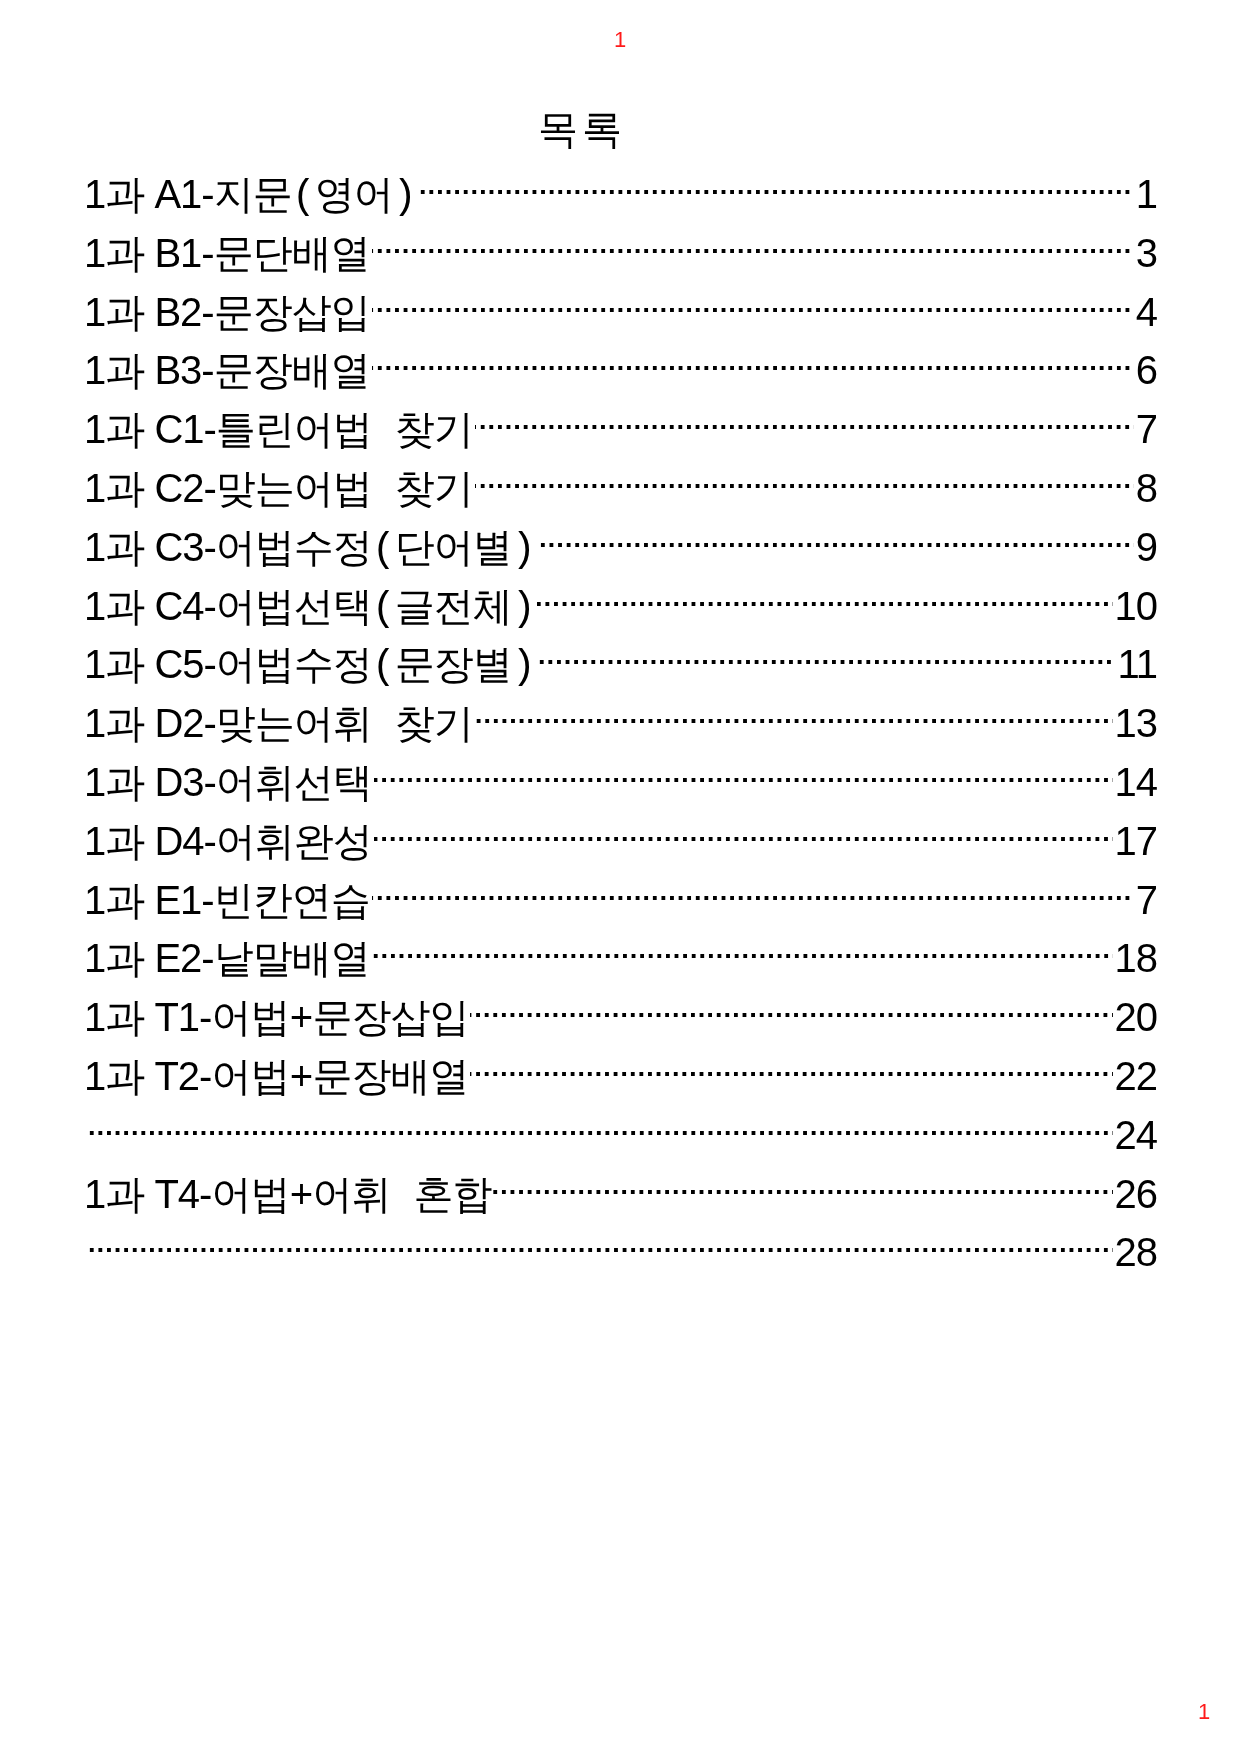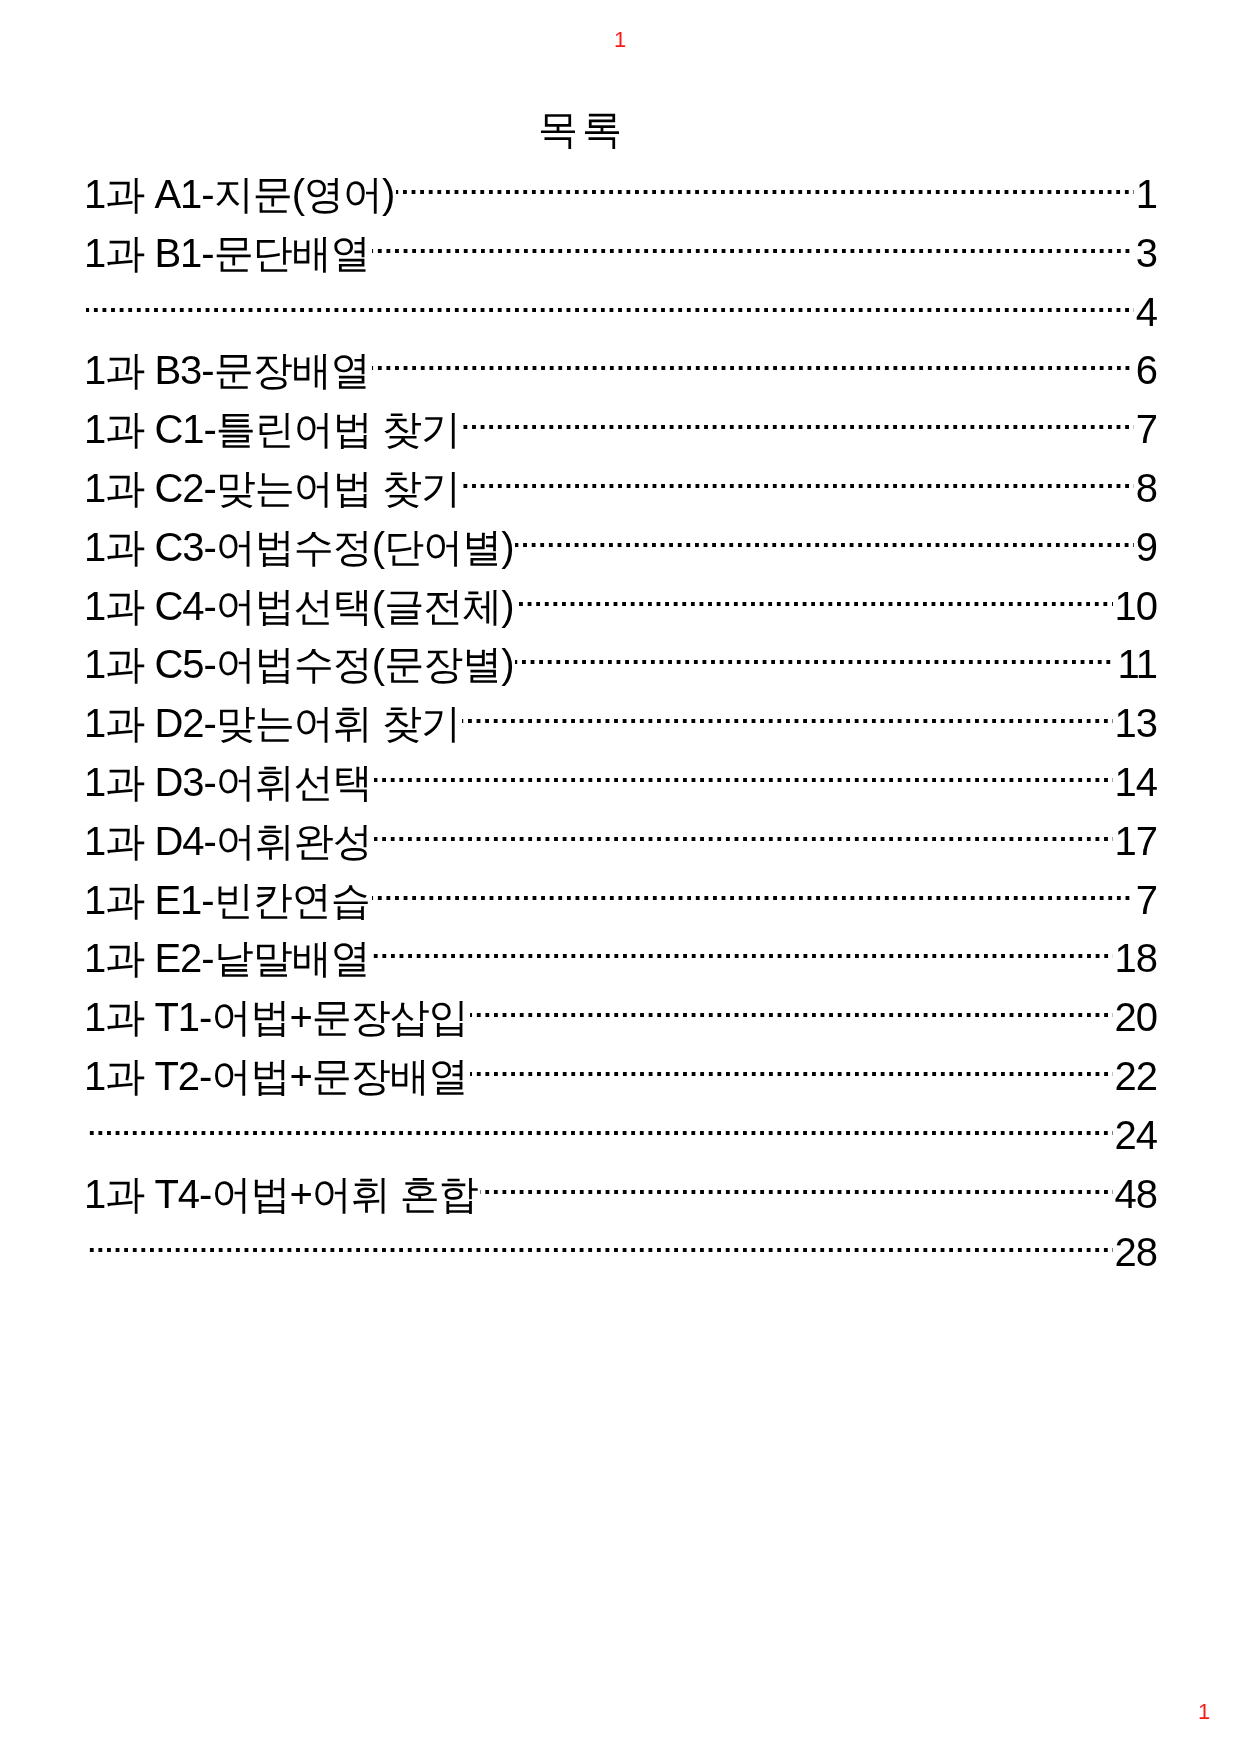--- a/index.html
+++ b/index.html
@@ -53,21 +53,21 @@
       font-size: 40px;
       line-height: 52px;
       white-space: nowrap;
     }
     .toc-label {
       flex: 0 0 auto;
       transform-origin: left center;
       letter-spacing: -1px;
     }
     .toc-label .ko {
-      font-family: Liberation Sans, sans-serif;
+      font-family: Liberation Mono, monospace;
     }
     .toc-leader {
       flex: 1 1 auto;
       height: 52px;
       margin: 0 2px 0 2px;
       background-image: radial-gradient(circle, transparent 0, transparent 0);
       background:
         linear-gradient(#000, #000) 0 0 / 0 0 no-repeat;
       position: relative;
       overflow: hidden;
@@ -110,20 +110,21 @@
     <span class="toc-label"><span class="num">1과</span> <span>A1</span>-<span class="ko">지문(영어)</span></span>
     <span class="toc-leader"></span>
     <span class="toc-page">1</span>
   </li>
   <li class="toc-row">
     <span class="toc-label"><span>1과</span> <span>B1</span>-<span class="ko">문단배열</span></span>
     <span class="toc-leader"></span>
     <span class="toc-page">3</span>
   </li>
   <li class="toc-row">
+    <span class="toc-label"><span>1과</span> <span>B2</span>-<span class="ko">문장삽입</span></span>
     <span class="toc-leader"></span>
     <span class="toc-page">4</span>
   </li>
   <li class="toc-row">
     <span class="toc-label"><span>1과</span> <span>B3</span>-<span class="ko">문장배열</span></span>
     <span class="toc-leader"></span>
     <span class="toc-page">6</span>
   </li>
   <li class="toc-row">
     <span class="toc-label"><span>1과</span> <span>C1</span>-<span class="ko">틀린어법 찾기</span></span>
@@ -185,21 +186,21 @@
     <span class="toc-leader"></span>
     <span class="toc-page">22</span>
   </li>
   <li class="toc-row">
     <span class="toc-leader"></span>
     <span class="toc-page">24</span>
   </li>
   <li class="toc-row">
     <span class="toc-label"><span>1과</span> <span>T4</span>-<span class="ko">어법+어휘 혼합</span></span>
     <span class="toc-leader"></span>
-    <span class="toc-page">48</span>
+    <span class="toc-page">26</span>
   </li>
   <li class="toc-row">
     <span class="toc-leader"></span>
     <span class="toc-page">28</span>
   </li>
 </ul>
 
 <div class="page-number-bottom">1</div>
 
 </body></html>

